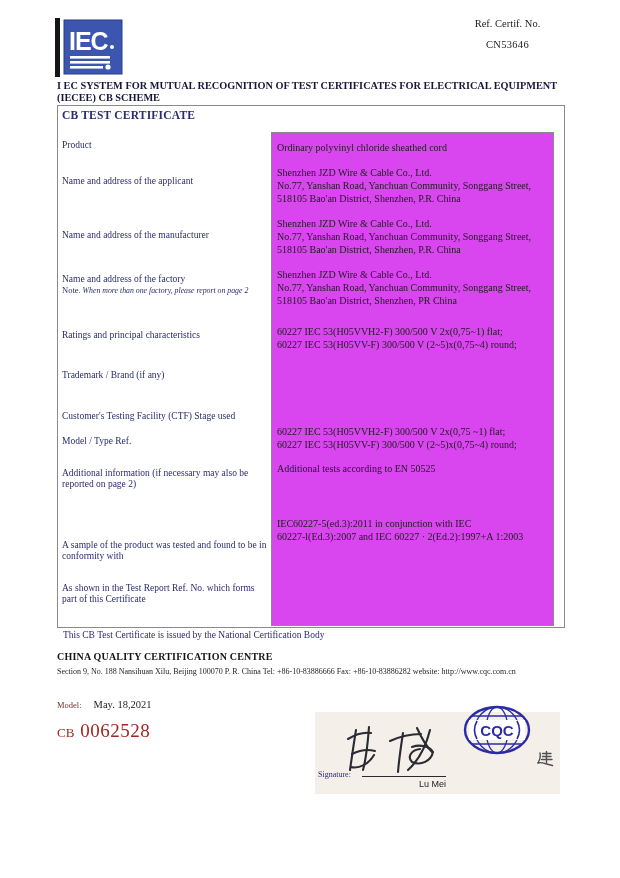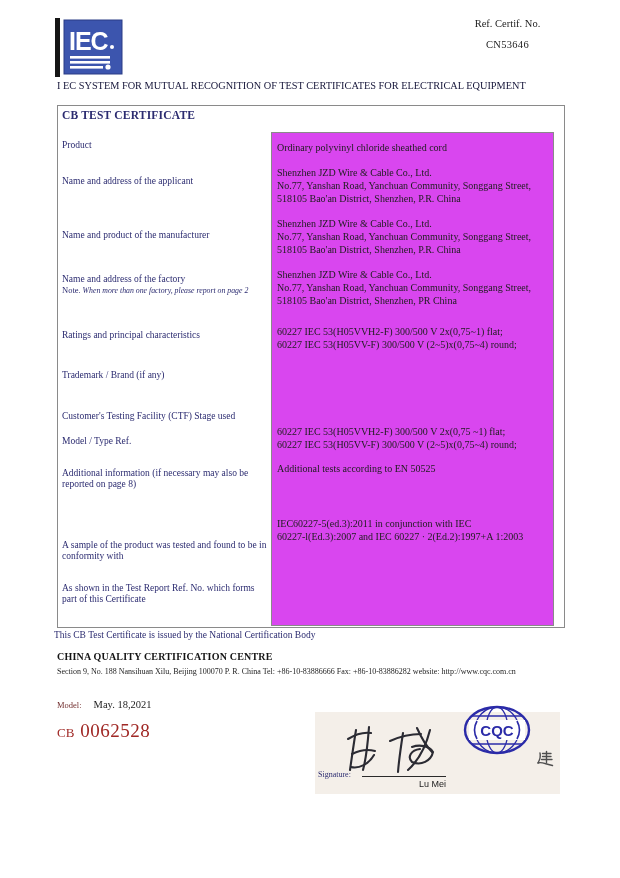--- a/index.html
+++ b/index.html
@@ -6,32 +6,32 @@
   html,body { background:#ffffff; }
   .page {
     position:relative; width:620px; height:878px; background:#ffffff;
     font-family:"Liberation Serif","DejaVu Serif",serif; overflow:hidden;
   }
   
   .iec-logo { position:absolute; left:55px; top:17px; width:70px; height:62px; }
   .ref-block { position:absolute; left:450px; top:18px; width:115px; text-align:center; color:#1d1d1d; }
   .ref-label { font-size:10.5px; }
   .ref-number { font-size:10.5px; margin-top:10px; letter-spacing:.3px; }
-  .scheme { position:absolute; left:57px; top:80px; width:505px; color:#16163a; font-weight:normal; font-size:10.3px; line-height:11.5px; }
+  .scheme { position:absolute; left:57px; top:80px; width:505px; color:#16163a; font-weight:bold; font-size:10.3px; line-height:11.5px; }
   
   .cert-box { position:absolute; left:57px; top:105px; width:508px; height:523px; border:1px solid #8a8a8a; }
   .cert-title { position:absolute; left:4px; top:3px; font-size:11.5px; font-weight:bold; color:#2b2b70; letter-spacing:.2px; }
   .lbl { position:absolute; left:4px; width:208px; font-size:9.5px; line-height:11px; color:#2b2b70; }
   .lbl .note-prefix { font-size:8.5px; }
   .lbl .note-rest { font-size:7.8px; font-style:italic; }
   .inner-box { position:absolute; left:213px; top:26px; width:283px; height:494px; border:1px solid #8a8a8a; background:#d946ef; }
   .val { position:absolute; left:5px; font-size:10px; line-height:13px; color:#1d1d1d; white-space:pre; }
   .val.indent { left:15px; }
   
-  .issued-by { position:absolute; left:54px; top:630px; font-size:9.5px; color:#2b2b70;text-align:center; }
+  .issued-by { position:absolute; left:63px; top:630px; font-size:9.5px; color:#2b2b70;text-align:center; }
   .ncb-name { position:absolute; left:57px; top:651px; font-size:10px; font-weight:bold; color:#141414; letter-spacing:.2px; }
   .ncb-address { position:absolute; left:57px; top:667px; font-size:8px; color:#1d1d1d; }
   .date-row { position:absolute; left:57px; top:694px; }
   .date-label { font-size:8.5px; color:#733030; }
   .date-value { font-size:10.5px; color:#1d1d1d; margin-left:12px; }
   .cb-row { position:absolute; left:57px; top:720px; color:#a02825; }
   .cb-prefix { font-size:13px; }
   .cb-number { font-size:19px; margin-left:6px; letter-spacing:.5px; }
   
   .sig-area { position:absolute; left:312px; top:704px; width:252px; height:100px; }
@@ -63,37 +63,38 @@
     </svg>
   </div>
 
   <div class="ref-block">
     <div class="ref-label">Ref. Certif. No.</div>
     <div class="ref-number">CN53646</div>
   </div>
 
   <div class="scheme">
     <div>I EC SYSTEM FOR MUTUAL RECOGNITION OF TEST CERTIFICATES FOR ELECTRICAL EQUIPMENT</div>
+    <div>(IECEE) CB SCHEME</div>
   </div>
 
   <div class="cert-box">
     <div class="cert-title">CB TEST CERTIFICATE</div>
 
     <div class="lbl" style="top:34px">Product</div>
     <div class="lbl" style="top:70px">Name and address of the applicant</div>
-    <div class="lbl" style="top:124px">Name and product of the manufacturer</div>
+    <div class="lbl" style="top:124px">Name and address of the manufacturer</div>
     <div class="lbl" style="top:168px">
       <span>Name and address of the factory</span><br>
       <span class="note-prefix">Note.</span><span class="note-rest"> When more than one factory, please report on page 2</span>
     </div>
     <div class="lbl" style="top:224px">Ratings and principal characteristics</div>
     <div class="lbl" style="top:264px">Trademark / Brand (if any)</div>
     <div class="lbl" style="top:305px">Customer's Testing Facility (CTF) Stage used</div>
     <div class="lbl" style="top:330px">Model / Type Ref.</div>
-    <div class="lbl" style="top:362px">Additional information (if necessary may also be reported on page 8)</div>
+    <div class="lbl" style="top:362px">Additional information (if necessary may also be reported on page 2)</div>
     <div class="lbl" style="top:434px">A sample of the product was tested and found to be in conformity with</div>
     <div class="lbl" style="top:477px">As shown in the Test Report Ref. No. which forms part of this Certificate</div>
 
     <div class="inner-box">
       <div class="val" style="top:8px">Ordinary polyvinyl chloride sheathed cord</div>
       <div class="val" style="top:33px">Shenzhen JZD Wire &amp; Cable Co., Ltd.
 No.77, Yanshan Road, Yanchuan Community, Songgang Street,
 518105 Bao'an District, Shenzhen, P.R. China</div>
       <div class="val" style="top:84px">Shenzhen JZD Wire &amp; Cable Co., Ltd.
 No.77, Yanshan Road, Yanchuan Community, Songgang Street,

